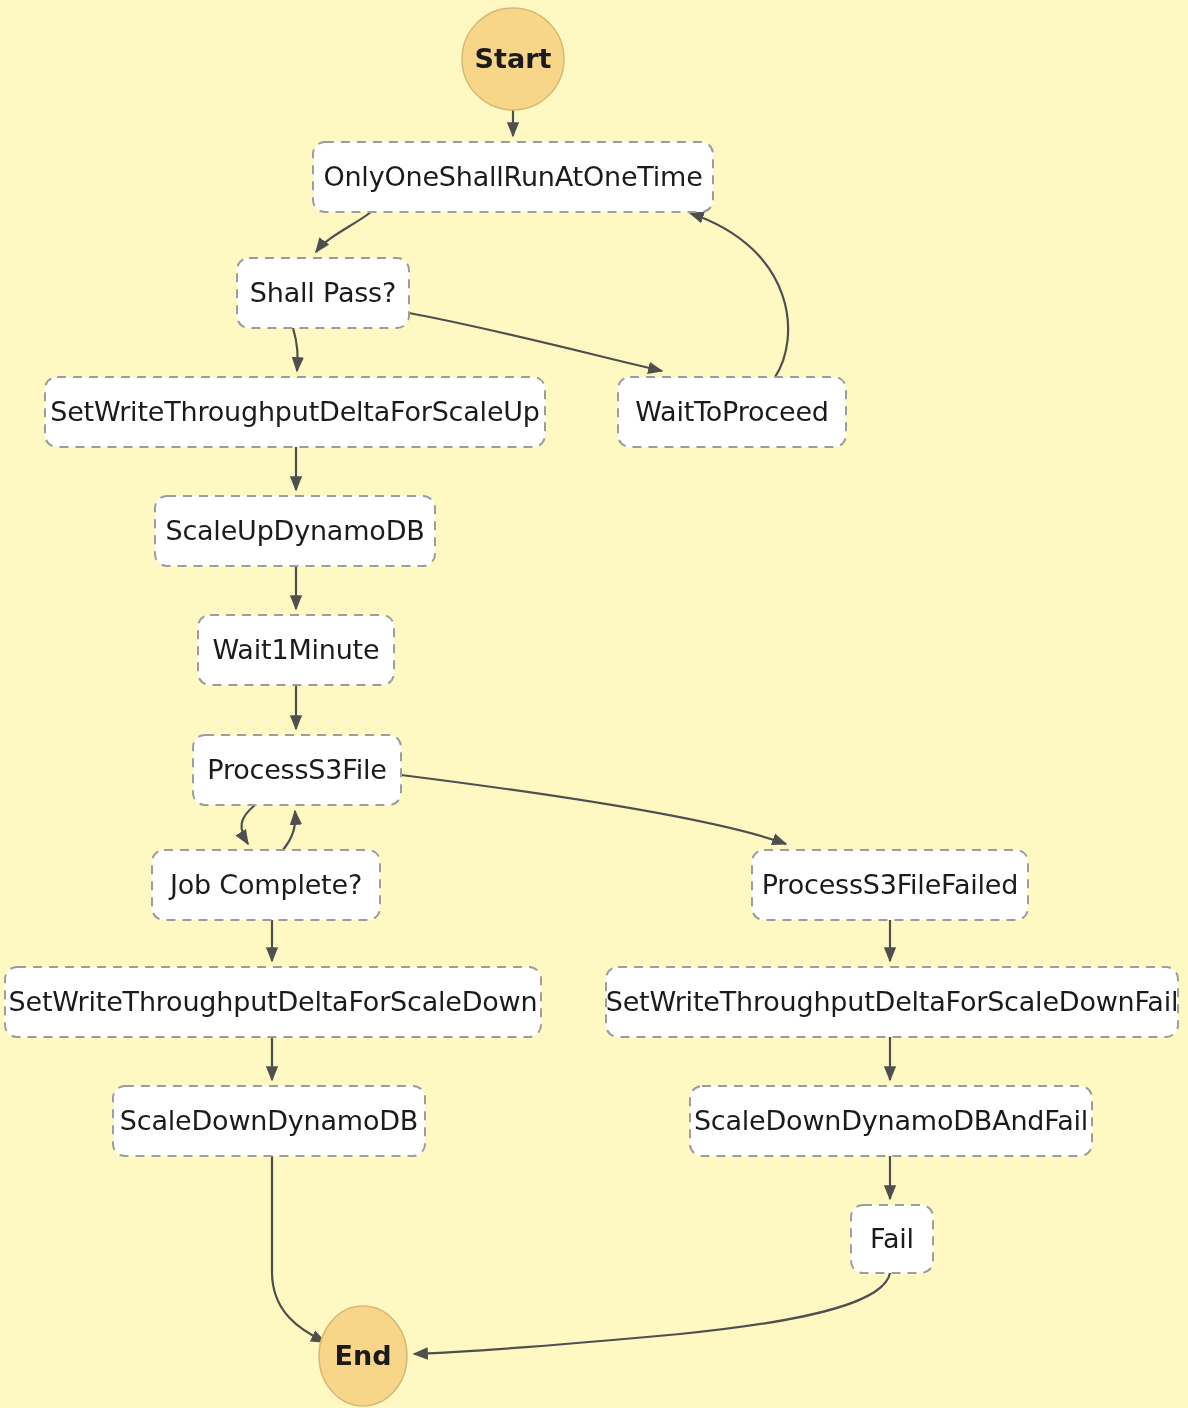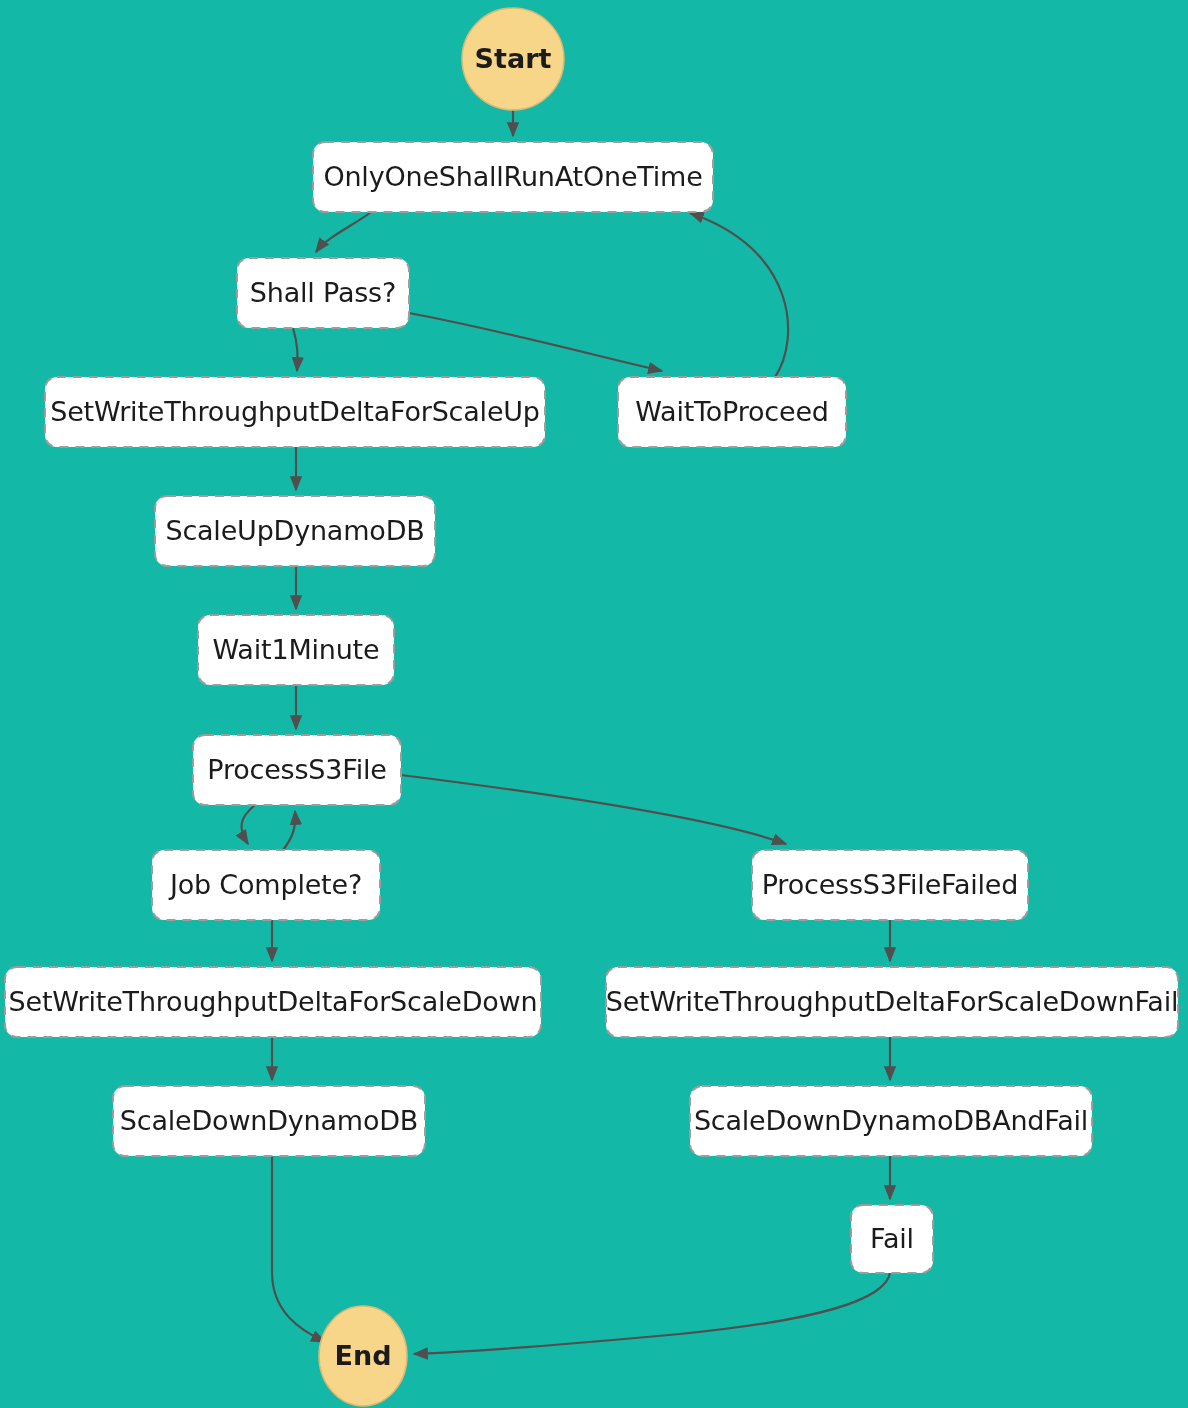--- a/index.html
+++ b/index.html
@@ -7,21 +7,21 @@
     padding: 0;
     background: #ffffff;
   }
   body {
     font-family: "DejaVu Sans", "Liberation Sans", sans-serif;
   }
   #diagram-root {
     position: relative;
     width: 1188px;
     height: 1408px;
-    background: #14b8a6;
+    background: #fef9c3;
     overflow: hidden;
   }
   svg#flow {
     display: block;
     width: 1188px;
     height: 1408px;
   }
   .node-box {
     fill: #ffffff;
     stroke: #9d9d9d;

